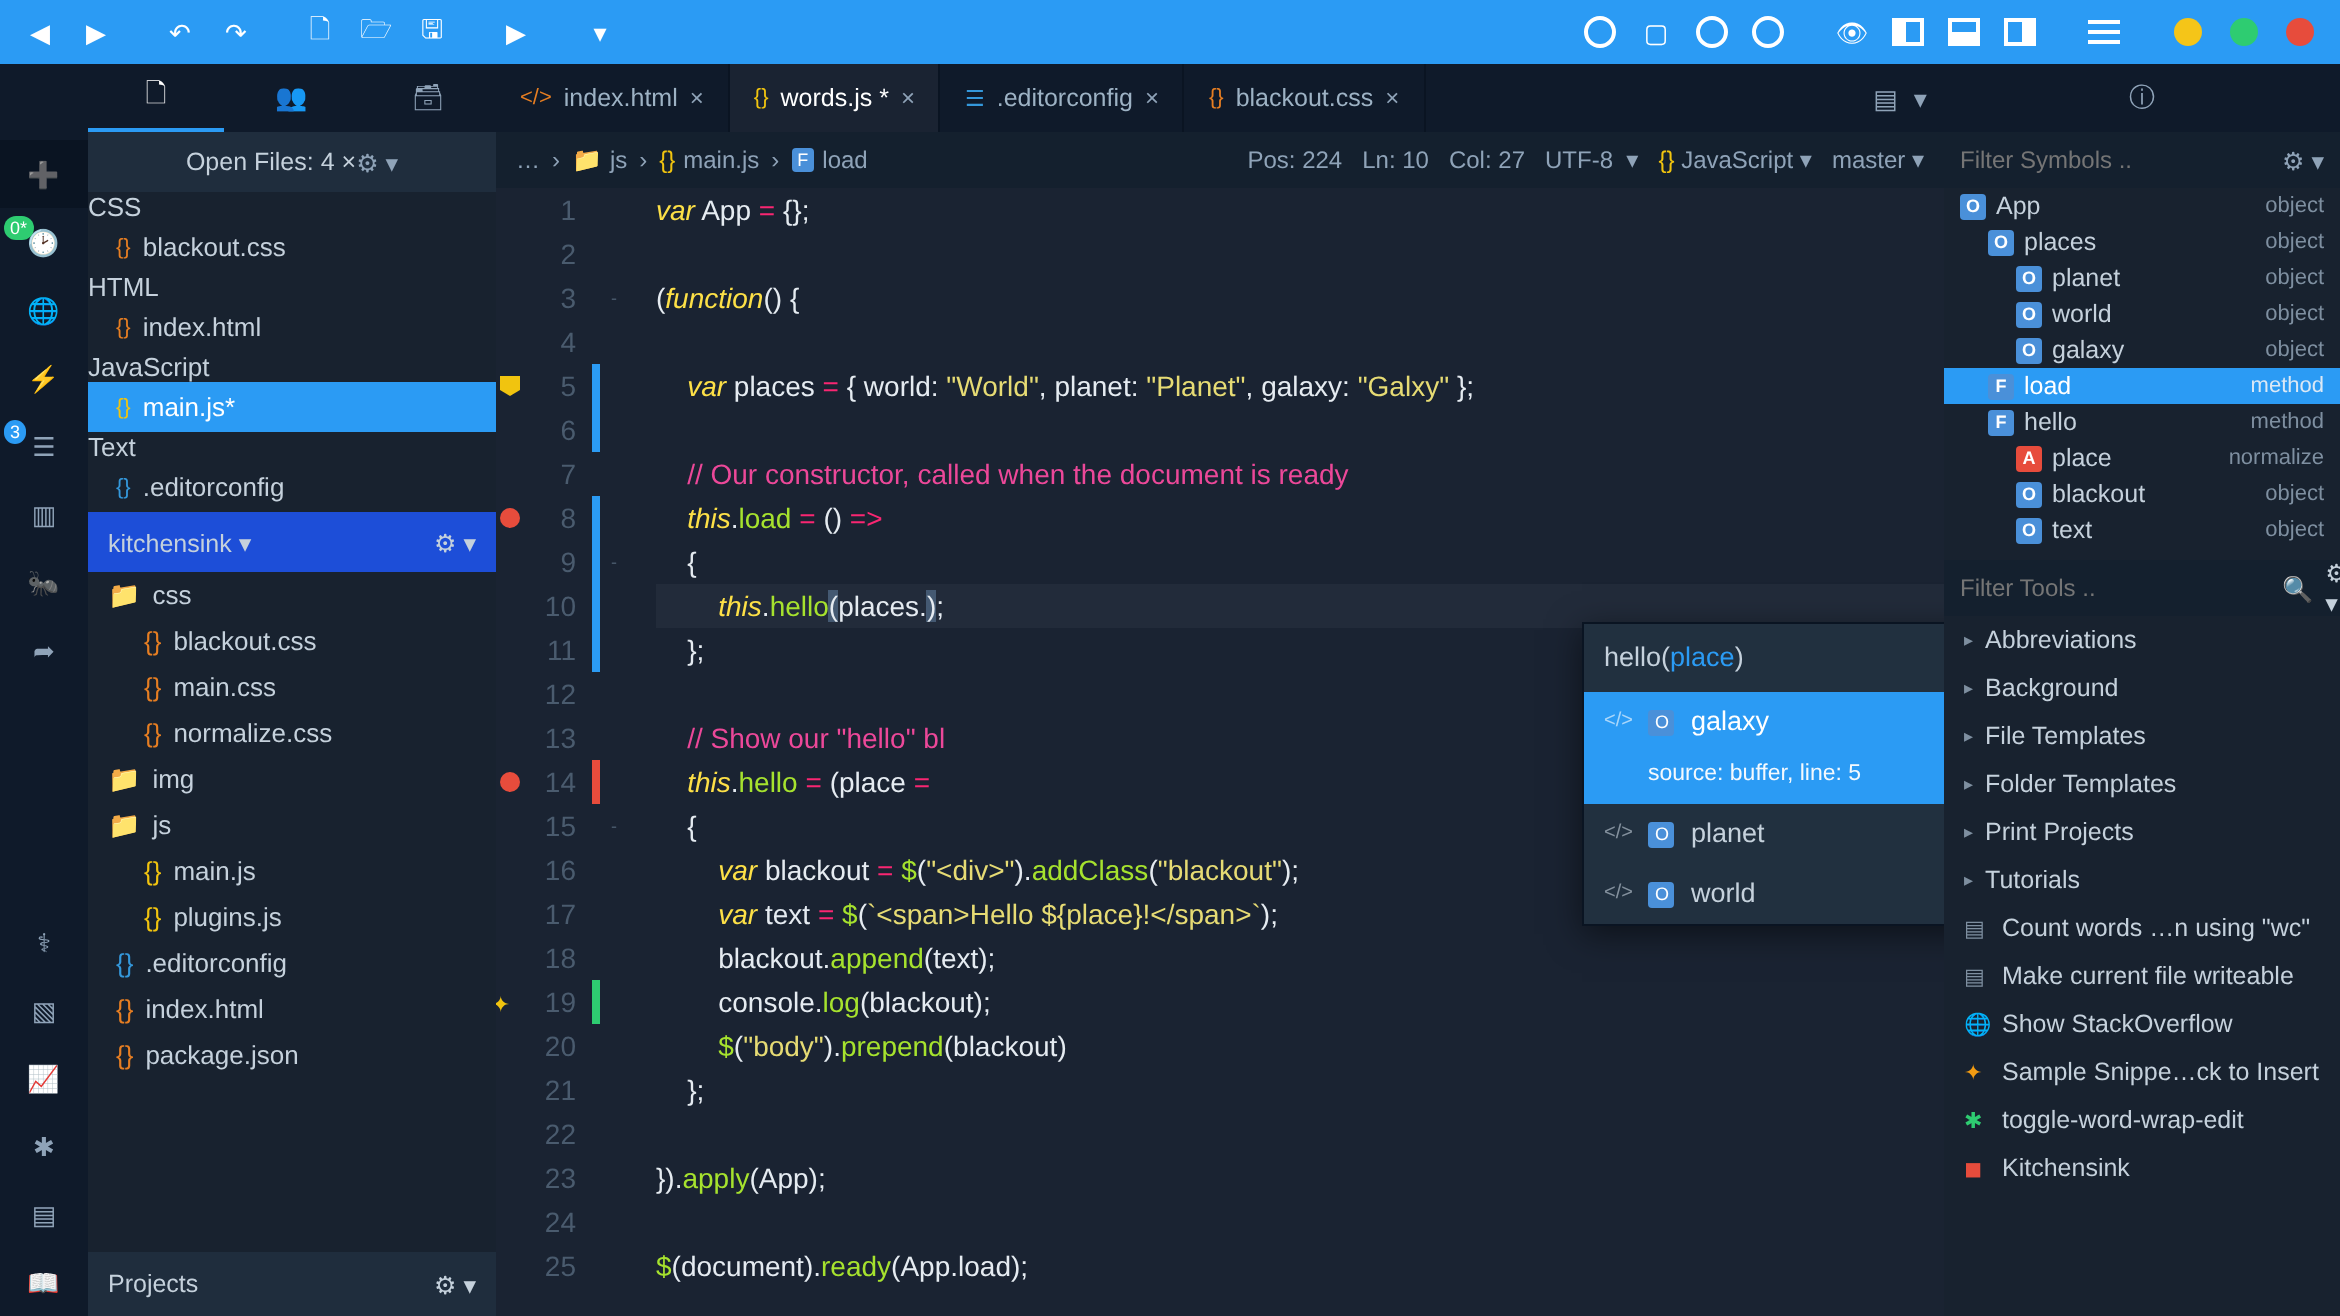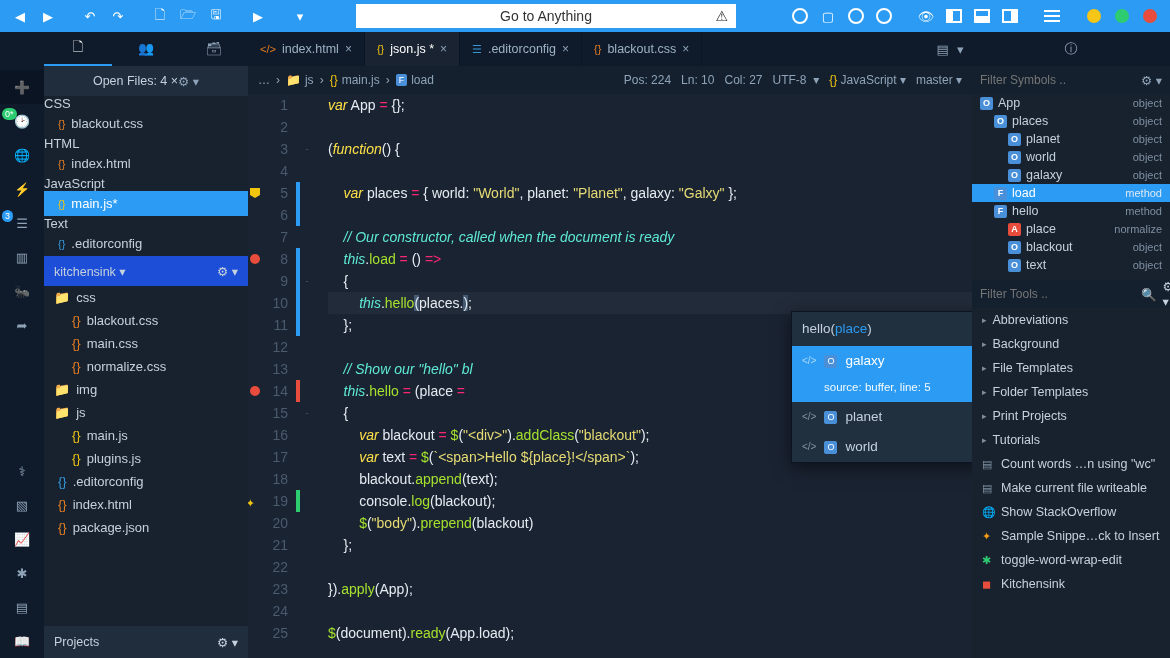--- a/index.html
+++ b/index.html
@@ -82,23 +82,23 @@
 .change-bar .cb { height:22px; }
 .change-bar .cb.mod { background:#2b9bf4; }
 .change-bar .cb.add { background:#2ecc71; }
 .change-bar .cb.del { background:#e74c3c; }
 .code { flex:1; padding-left: 14px; white-space: pre; color:#c5d1dc; }
 .code .line { height:22px; }
 .tok-kw { color:#fde047; font-style:italic; }
 .tok-id { color:#e5ebf1; }
 .tok-op { color:#f92672; }
 .tok-str { color:#e6db74; }
-.tok-com { color:#5eead4; font-style:italic; }
+.tok-com { color:#ec4899; }
 .tok-fn { color:#a6e22e; }
-.tok-this { color:#5eead4; font-style:italic; }
+.tok-this { color:#fde047; font-style:italic; }
 .tok-punc { color:#e5ebf1; }
 .tok-prop { color:#e5ebf1; }
 .cur-line { background: rgba(255,255,255,0.04); }
 .hl-paren { background: rgba(120,160,200,0.4); }
 
 
 .autocomplete { position:absolute; left:543px; top:217px; width:395px; background:#21303f; border:1px solid #0a1422; box-shadow: 0 4px 16px rgba(0,0,0,0.5); font-size:13.5px; z-index:10; }
 .autocomplete .sig { padding:6px 10px; color:#c5d1dc; }
 .autocomplete .sig .param { color:#2b9bf4; }
 .autocomplete .item { padding:4px 10px; display:flex; align-items:center; gap:8px; cursor:pointer; }
@@ -139,24 +139,20 @@
   <span class="btn">↶</span>
   <span class="btn">↷</span>
   <span class="sep"></span>
   <span class="btn">🗋</span>
   <span class="btn">🗁</span>
   <span class="btn">🖫</span>
   <span class="sep"></span>
   <span class="btn">▶</span>
   <span class="sep"></span>
   <span class="btn">▾</span>
-  <div class="goto">
-    <span>Go to Anything</span>
-    <span class="warn">⚠</span>
-  </div>
   <span class="spacer"></span>
   <span class="btn">
       <span class="circ"></span>
     </span>
   <span class="btn">▢</span>
   <span class="btn">
       <span class="circ" style="border-style:solid"></span>
     </span>
   <span class="btn">
       <span class="circ"></span>
@@ -200,21 +196,21 @@
     <div class="stab">🗃</div>
   </div>
   <div class="editor-tabs" id="editor-tabs">
       <div class="etab">
         <span class="icon html">&lt;/&gt;</span>
         <span>index.html</span>
         <span class="close-x">×</span>
       </div>
       <div class="etab active">
         <span class="icon js">{}</span>
-        <span>json.js *</span>
+        <span>words.js *</span>
         <span class="close-x">×</span>
       </div>
       <div class="etab">
         <span class="icon cfg">☰</span>
         <span>.editorconfig</span>
         <span class="close-x">×</span>
       </div>
       <div class="etab">
         <span class="icon css">{}</span>
         <span>blackout.css</span>

